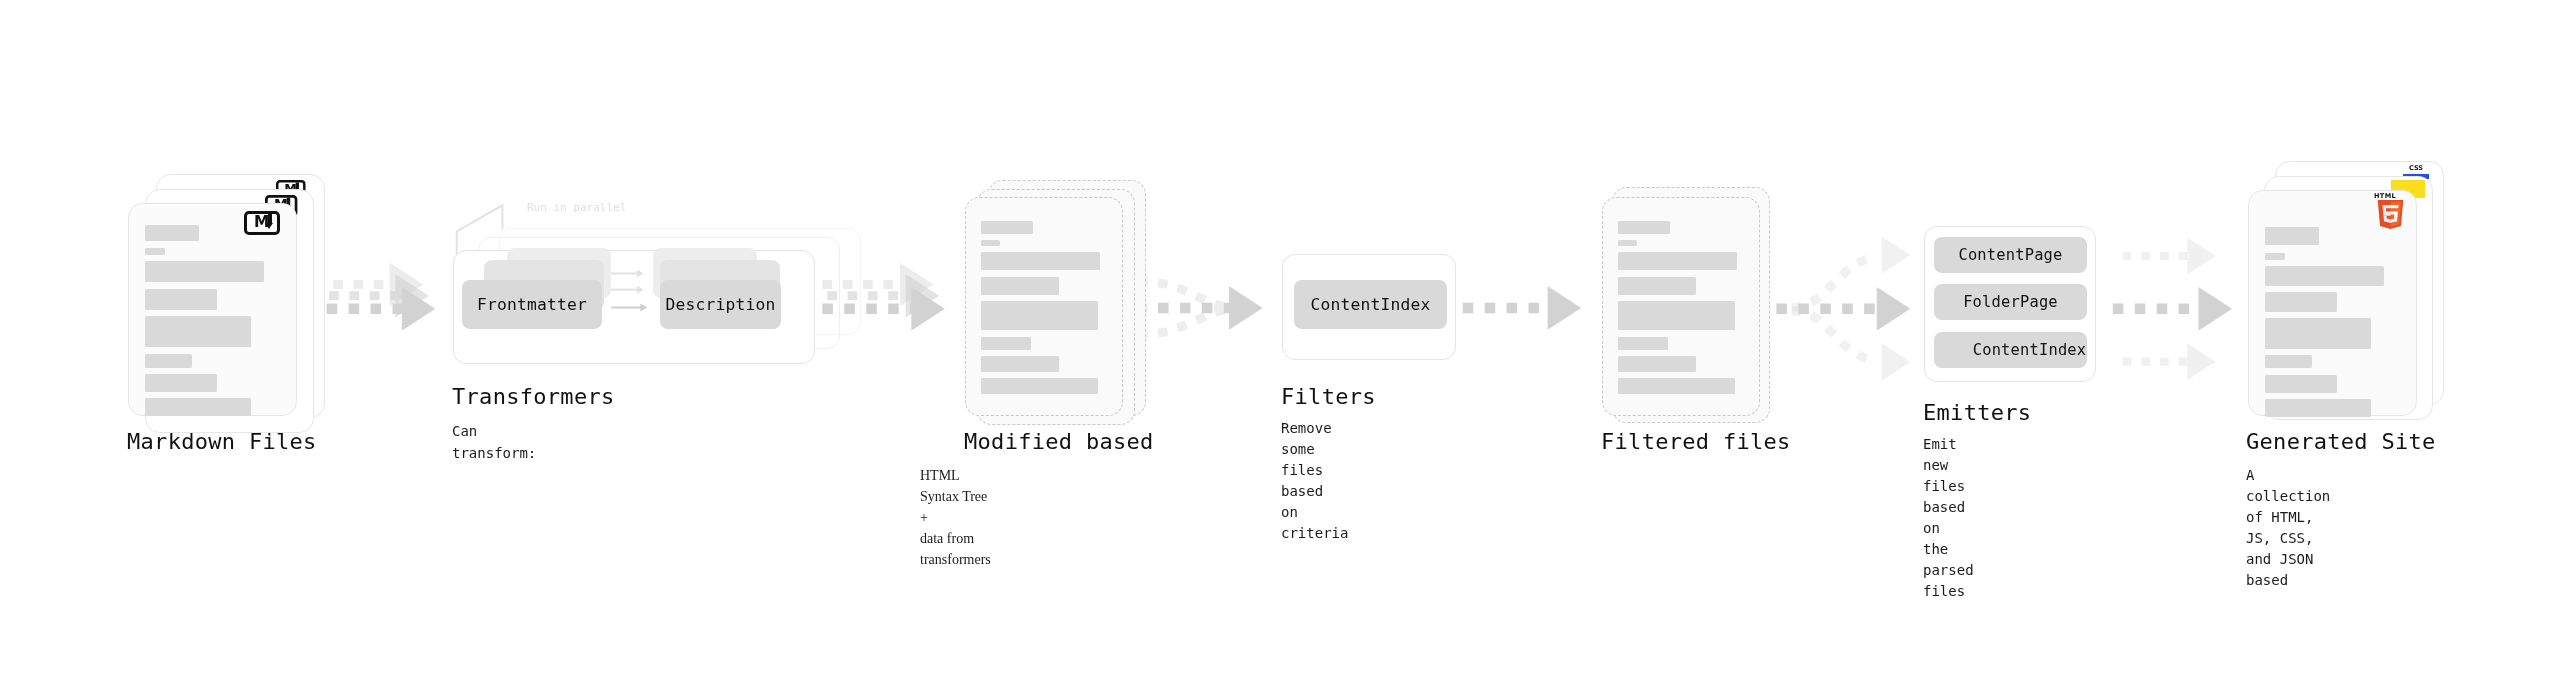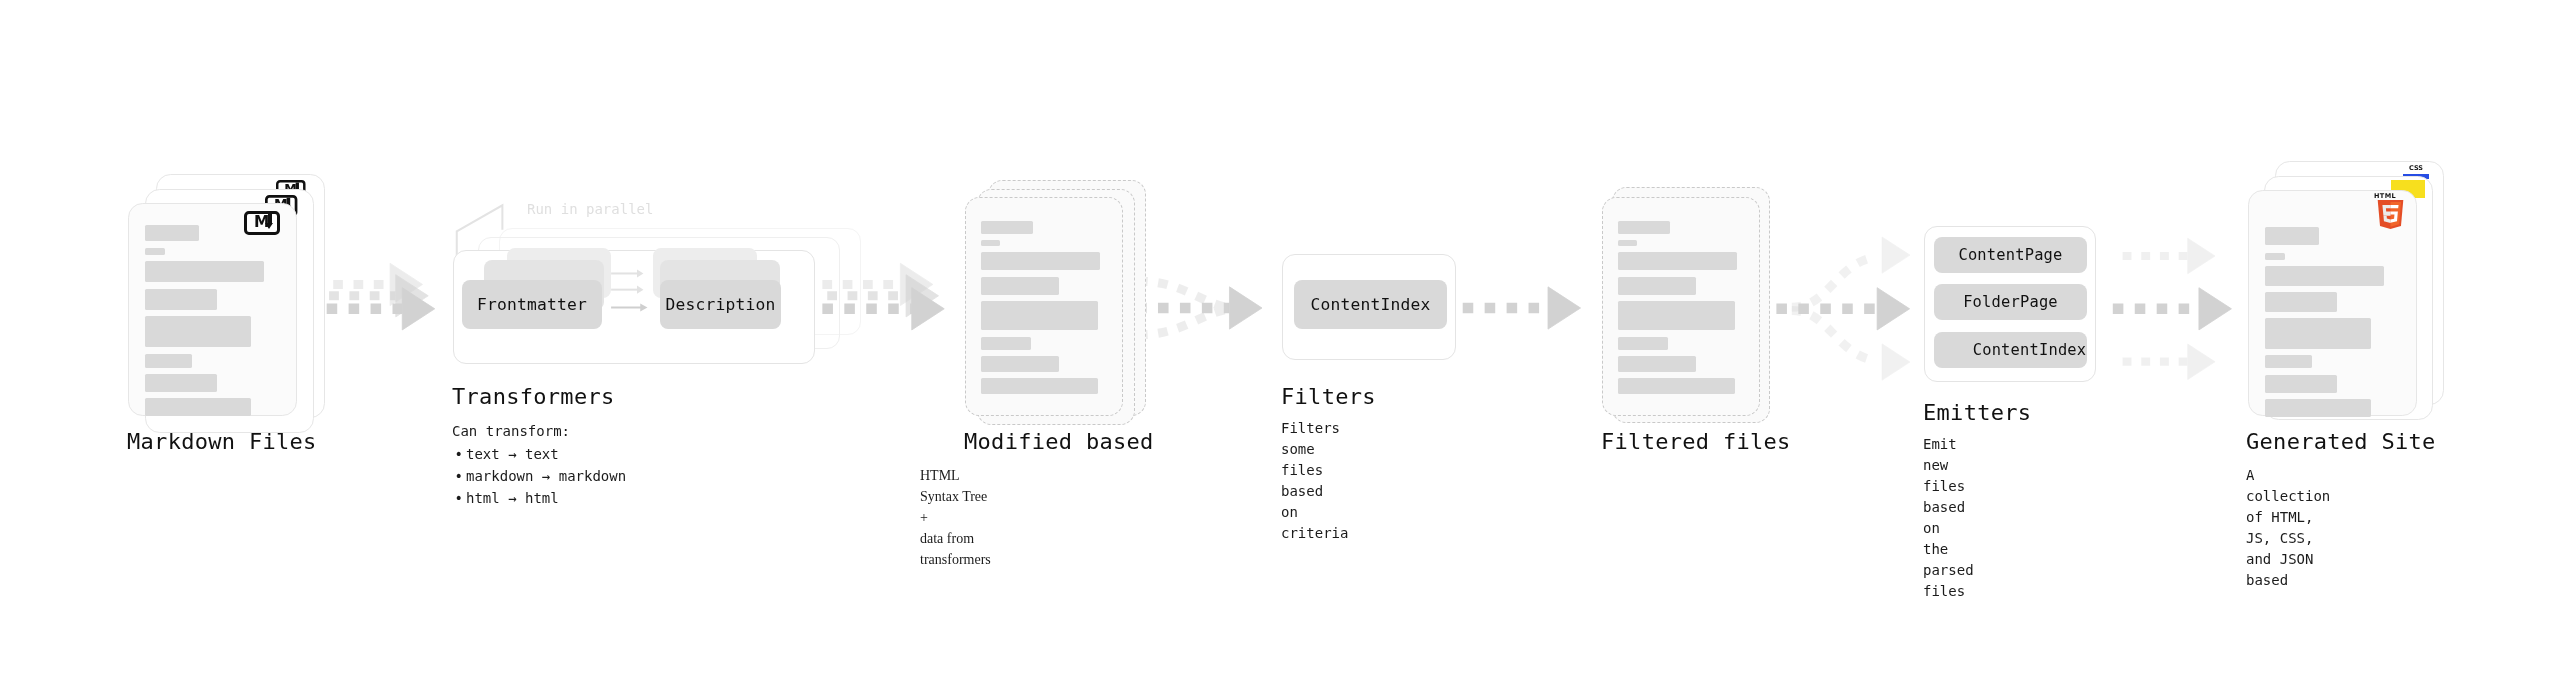--- a/index.html
+++ b/index.html
@@ -87,21 +87,21 @@
   .pill.g2{background:#e4e4e4;color:transparent;}
 
   
   .title{
     position:absolute;font-size:22px;letter-spacing:0.3px;color:#111;white-space:nowrap;
   }
   .caption{
     position:absolute;font-size:14px;line-height:1.5;color:#1b1b1b;white-space:pre-line;
   }
   .ghostlabel{
-    position:absolute;font-size:14px;color:#dfdfdf;white-space:nowrap;
+    position:absolute;font-size:11px;color:#dfdfdf;white-space:nowrap;
   }
   .bullets{position:absolute;font-size:14px;line-height:1.55;color:#1b1b1b;}
   .bullets .hd{margin-bottom:1.6px;}
   .bullets ul{margin:0;padding-left:14px;list-style:none;}
   .bullets li{position:relative;white-space:nowrap;}
   .bullets li:before{content:"\2022";position:absolute;left:-11.4px;top:0;color:#1b1b1b;}
 
   svg{display:block;overflow:visible;}
   .arrowlayer{position:absolute;left:0;top:0;width:2576px;height:681px;pointer-events:none;}
 </style>
@@ -255,25 +255,20 @@
       </g>
     </svg>
 
     <div class="pill" style="left:462px;top:280px;width:140px;height:49px;">Frontmatter</div>
     <div class="pill" style="left:660px;top:280px;width:121px;height:49px;">Description</div>
 
     <div class="title" style="left:452px;top:384px;">Transformers</div>
 
     <div class="bullets" style="left:452px;top:421px;">
       <div class="hd">Can transform:</div>
-      <ul>
-        <li>text → text</li>
-        <li>markdown → markdown</li>
-        <li>html → html</li>
-      </ul>
     </div>
   </div>
 
   <div class="node">
     <div class="doccard dashed" style="left:988px;top:180px;width:158px;height:236px;"></div>
     <div class="doccard dashed" style="left:977px;top:189px;width:158px;height:236px;"></div>
     <div class="doccard dashed" style="left:965px;top:197px;width:158px;height:219px;">
       <div class="skel" style="left:14.6px;top:23px;width:52px;height:13px;"></div>
       <div class="skel" style="left:14.6px;top:42px;width:19.5px;height:5.7px;"></div>
       <div class="skel" style="left:14.6px;top:54px;width:119px;height:18px;"></div>
@@ -287,21 +282,21 @@
     <div class="title" style="left:964px;top:429px;">Modified based</div>
     <div class="caption" style="left:920px;top:465px;font-family:Liberation Serif, serif;">HTML Syntax Tree +
 data from transformers</div>
   </div>
 
   <div class="node">
     <div class="frame" style="left:1282px;top:254px;width:174px;height:106px;"></div>
     <div class="pill" style="left:1294px;top:280px;width:153px;height:49px;">ContentIndex</div>
 
     <div class="title" style="left:1281px;top:384px;">Filters</div>
-    <div class="caption" style="left:1281px;top:418px;">Filters some files based
+    <div class="caption" style="left:1281px;top:418px;">Remove some files based
 on criteria</div>
   </div>
 
   <div class="node">
     <div class="doccard dashed" style="left:1612px;top:187px;width:158px;height:236px;"></div>
     <div class="doccard dashed" style="left:1602px;top:197px;width:158px;height:219px;">
       <div class="skel" style="left:14.6px;top:23px;width:52px;height:13px;"></div>
       <div class="skel" style="left:14.6px;top:42px;width:19.5px;height:5.7px;"></div>
       <div class="skel" style="left:14.6px;top:54px;width:119px;height:18px;"></div>
       <div class="skel" style="left:14.6px;top:79px;width:78px;height:18px;"></div>

